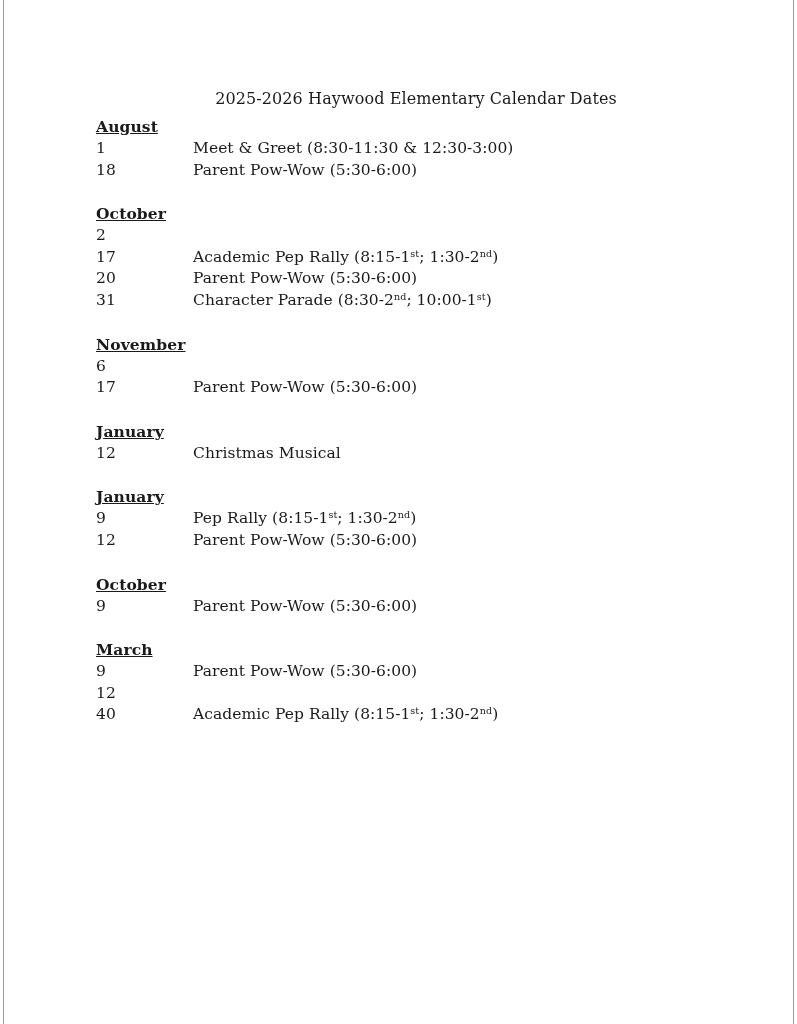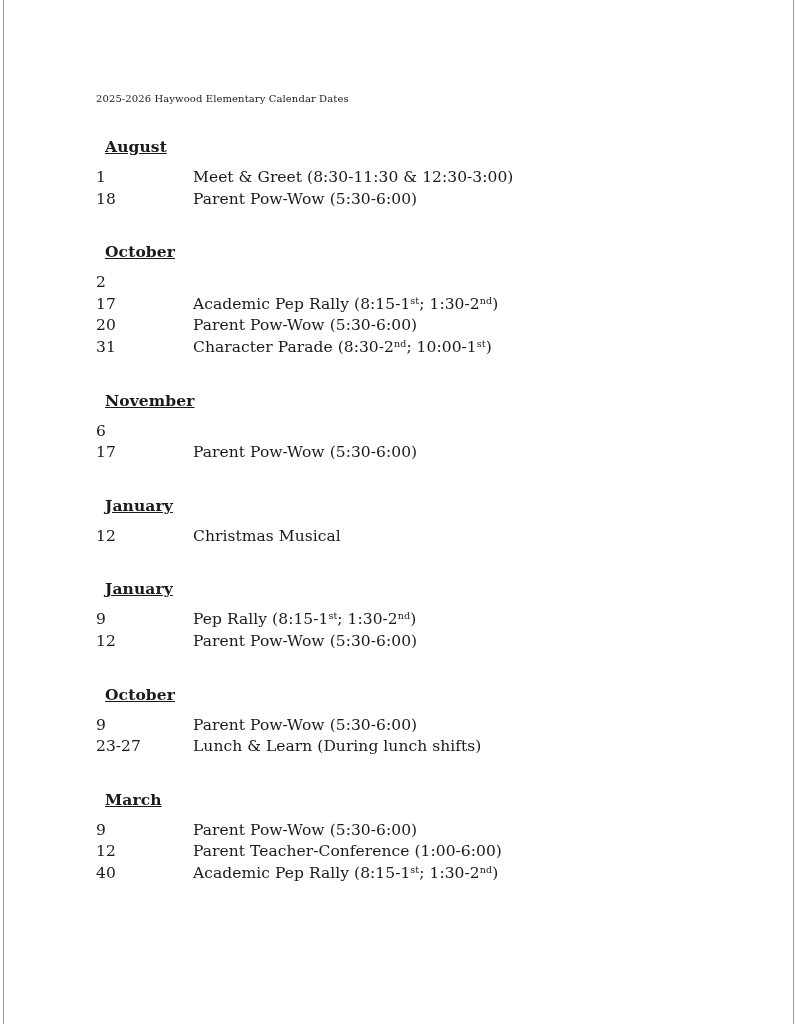--- a/index.html
+++ b/index.html
@@ -29,43 +29,44 @@
   }
 
   #page-body {
     position: absolute;
     left: 92px;
     top: 88px;
     width: 640px;
   }
 
   #doc-title {
-    font-size: 10px;
+    font-size: 16px;
     line-height: 22px;
     letter-spacing: 0.1px;
     white-space: nowrap;
-    margin: 0 0 17px 0;
+    margin: 0 0 6px 0;
     font-weight: normal;
+    text-align: center;
   }
 
   .month-block {
     margin: 0 0 22px 0;
   }
   .month-block:last-child {
     margin-bottom: 0;
   }
 
   .month-heading {
     font-size: 15.5px;
     line-height: 22px;
     font-weight: bold;
     text-decoration: underline;
     text-underline-offset: 1px;
     display: inline-block;
-    margin: 9px;
+    margin: 0;
     letter-spacing: 0.1px;
     text-align: right;
   }
 
   .event-row {
     display: flex;
     align-items: baseline;
     font-size: 15.5px;
     line-height: 21.6px;
     letter-spacing: 0.05px;
@@ -128,30 +129,26 @@
         <div class="month-block"><div class="month-heading">January</div><div class="event-row">
             <span class="event-date">9</span>
             <span class="event-name"><span>Pep Rally (8:15-1</span><sup>st</sup><span>; 1:30-2</span><sup>nd</sup><span>)</span></span>
           </div><div class="event-row">
             <span class="event-date">12</span>
             <span class="event-name"><span>Parent Pow-Wow (5:30-6:00)</span></span>
           </div></div>
         <div class="month-block"><div class="month-heading">October</div><div class="event-row">
             <span class="event-date">9</span>
             <span class="event-name"><span>Parent Pow-Wow (5:30-6:00)</span></span>
-          </div><div class="event-row">
-            <span class="event-date">23-27</span>
-            <span class="event-name"><span>Lunch &amp; Learn (During lunch shifts)</span></span>
           </div></div>
         <div class="month-block"><div class="month-heading">March</div><div class="event-row">
             <span class="event-date">9</span>
             <span class="event-name"><span>Parent Pow-Wow (5:30-6:00)</span></span>
           </div><div class="event-row">
             <span class="event-date">12</span>
-            <span class="event-name"><span>Parent Teacher-Conference (1:00-6:00)</span></span>
           </div><div class="event-row">
             <span class="event-date">40</span>
             <span class="event-name"><span>Academic Pep Rally (8:15-1</span><sup>st</sup><span>; 1:30-2</span><sup>nd</sup><span>)</span></span>
           </div></div>
       </div>
 
   </div>
 </div>
 
 </body></html>

